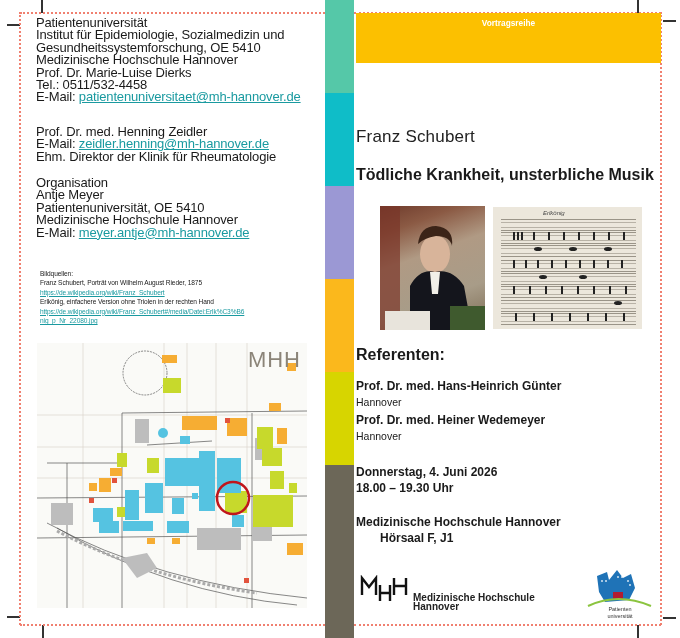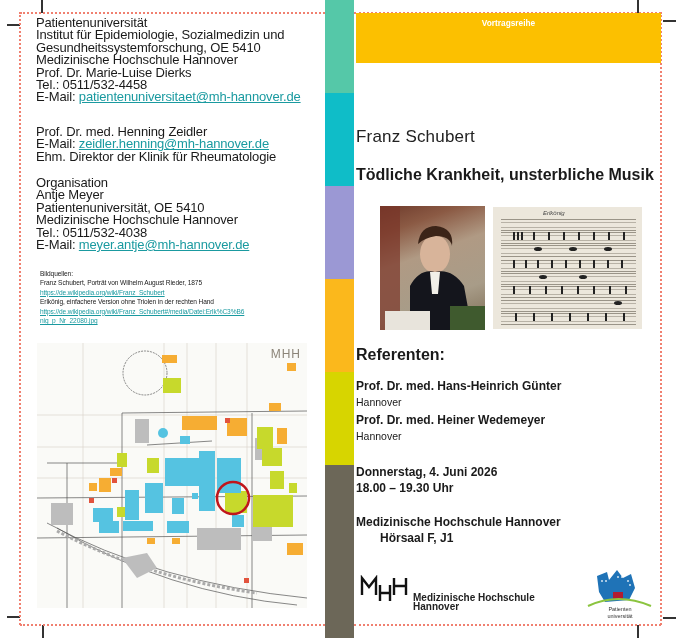--- a/index.html
+++ b/index.html
@@ -86,21 +86,20 @@
   <span class="ln">Prof. Dr. med. Henning Zeidler</span>
   <span class="ln"><span>E-Mail: </span><a>zeidler.henning@mh-hannover.de</a></span>
   <span class="ln">Ehm. Direktor der Klinik für Rheumatologie</span>
 </div>
 
 <div class="lp" style="top:177px;">
   <span class="ln">Organisation</span>
   <span class="ln">Antje Meyer</span>
   <span class="ln">Patientenuniversität, OE 5410</span>
   <span class="ln">Medizinische Hochschule Hannover</span>
-  <span class="ln">Tel.: 0511/532-4038</span>
   <span class="ln"><span>E-Mail: </span><a>meyer.antje@mh-hannover.de</a></span>
 </div>
 
 <div class="src">
   <span class="ln">Bildquellen:</span>
   <span class="ln">Franz Schubert, Porträt von Wilhelm August Rieder, 1875</span>
   <a class="ln link">https://de.wikipedia.org/wiki/Franz_Schubert</a>
   <span class="ln">Erlkönig, einfachere Version ohne Triolen in der rechten Hand</span>
   <a class="ln link">https://de.wikipedia.org/wiki/Franz_Schubert#/media/Datei:Erlk%C3%B6</a>
   <a class="ln link">nig_p_Nr_22080.jpg</a>
@@ -191,21 +190,21 @@
       <rect x="155" y="150" width="6" height="6"></rect>
     </g>
 
     <circle cx="196" cy="155" r="16" fill="none" stroke="#c0161b" stroke-width="2.5"></circle>
 
     <rect x="75" y="135" width="5" height="5" fill="#e2533d"></rect>
     <rect x="52" y="155" width="5" height="5" fill="#e2533d"></rect>
     <rect x="188" y="75" width="5" height="5" fill="#e2533d"></rect>
     <rect x="207" y="235" width="5" height="5" fill="#e2533d"></rect>
   </svg>
-  <div class="abs" style="right:6px;top:4px;font-size:12px;color:#8b8478;letter-spacing:1px;">MHH</div>
+  <div class="abs" style="right:6px;top:4px;font-size:22px;color:#8b8478;letter-spacing:1px;">MHH</div>
 </div>
 
 <div class="band" style="top:0;height:93px;background:#55c8a8;"></div>
 <div class="band" style="top:93px;height:93px;background:#0fbdc8;"></div>
 <div class="band" style="top:186px;height:93px;background:#9b98d4;"></div>
 <div class="band" style="top:279px;height:93px;background:#fbb81c;"></div>
 <div class="band" style="top:372px;height:93px;background:#d7d500;"></div>
 <div class="band" style="top:465px;height:173px;background:#6c6758;"></div>
 
 <div class="banner">

